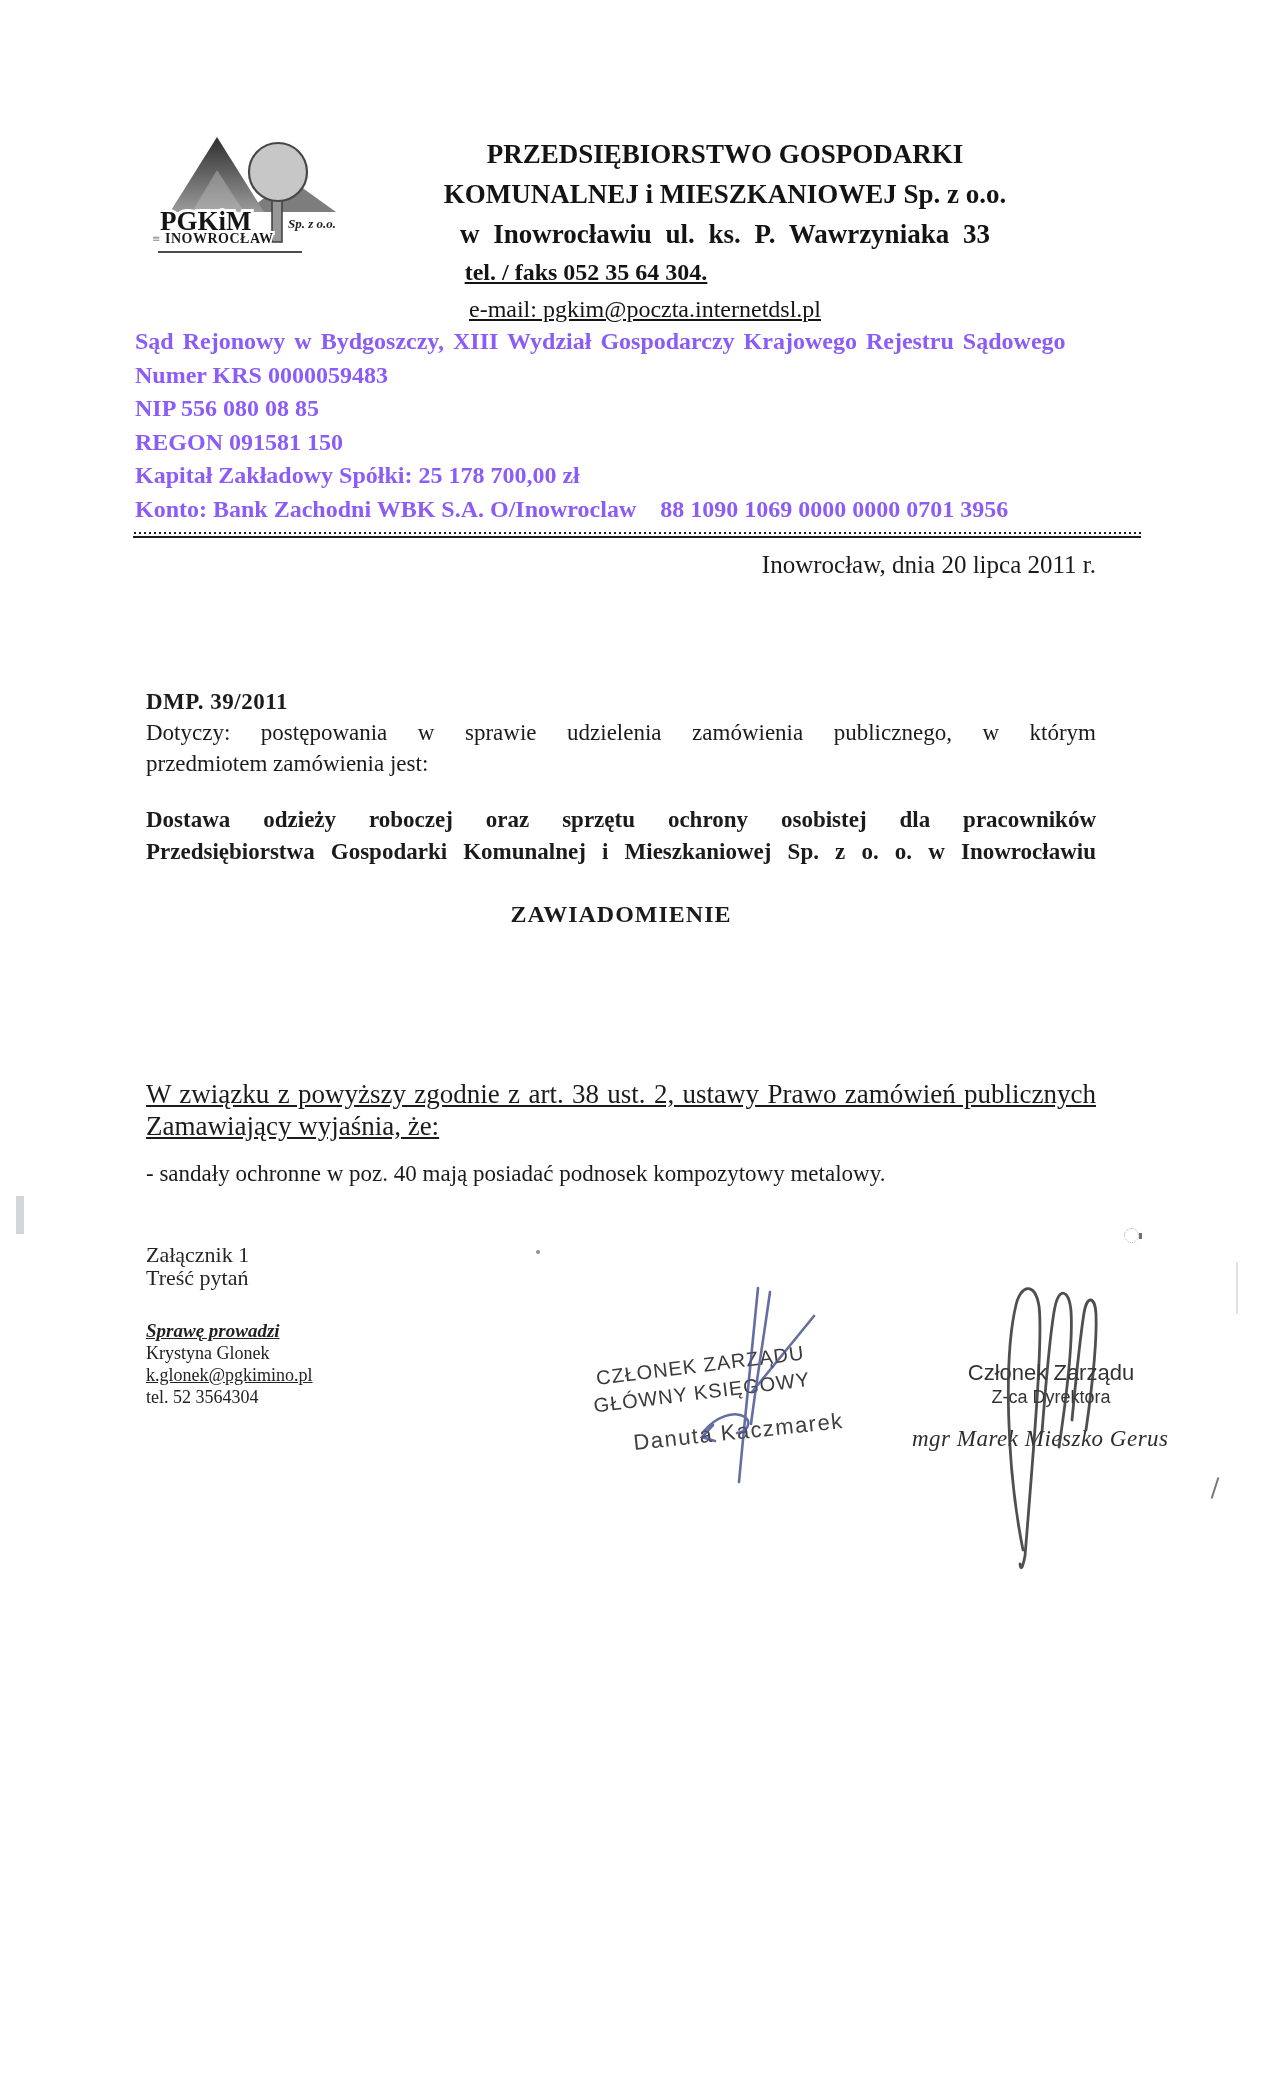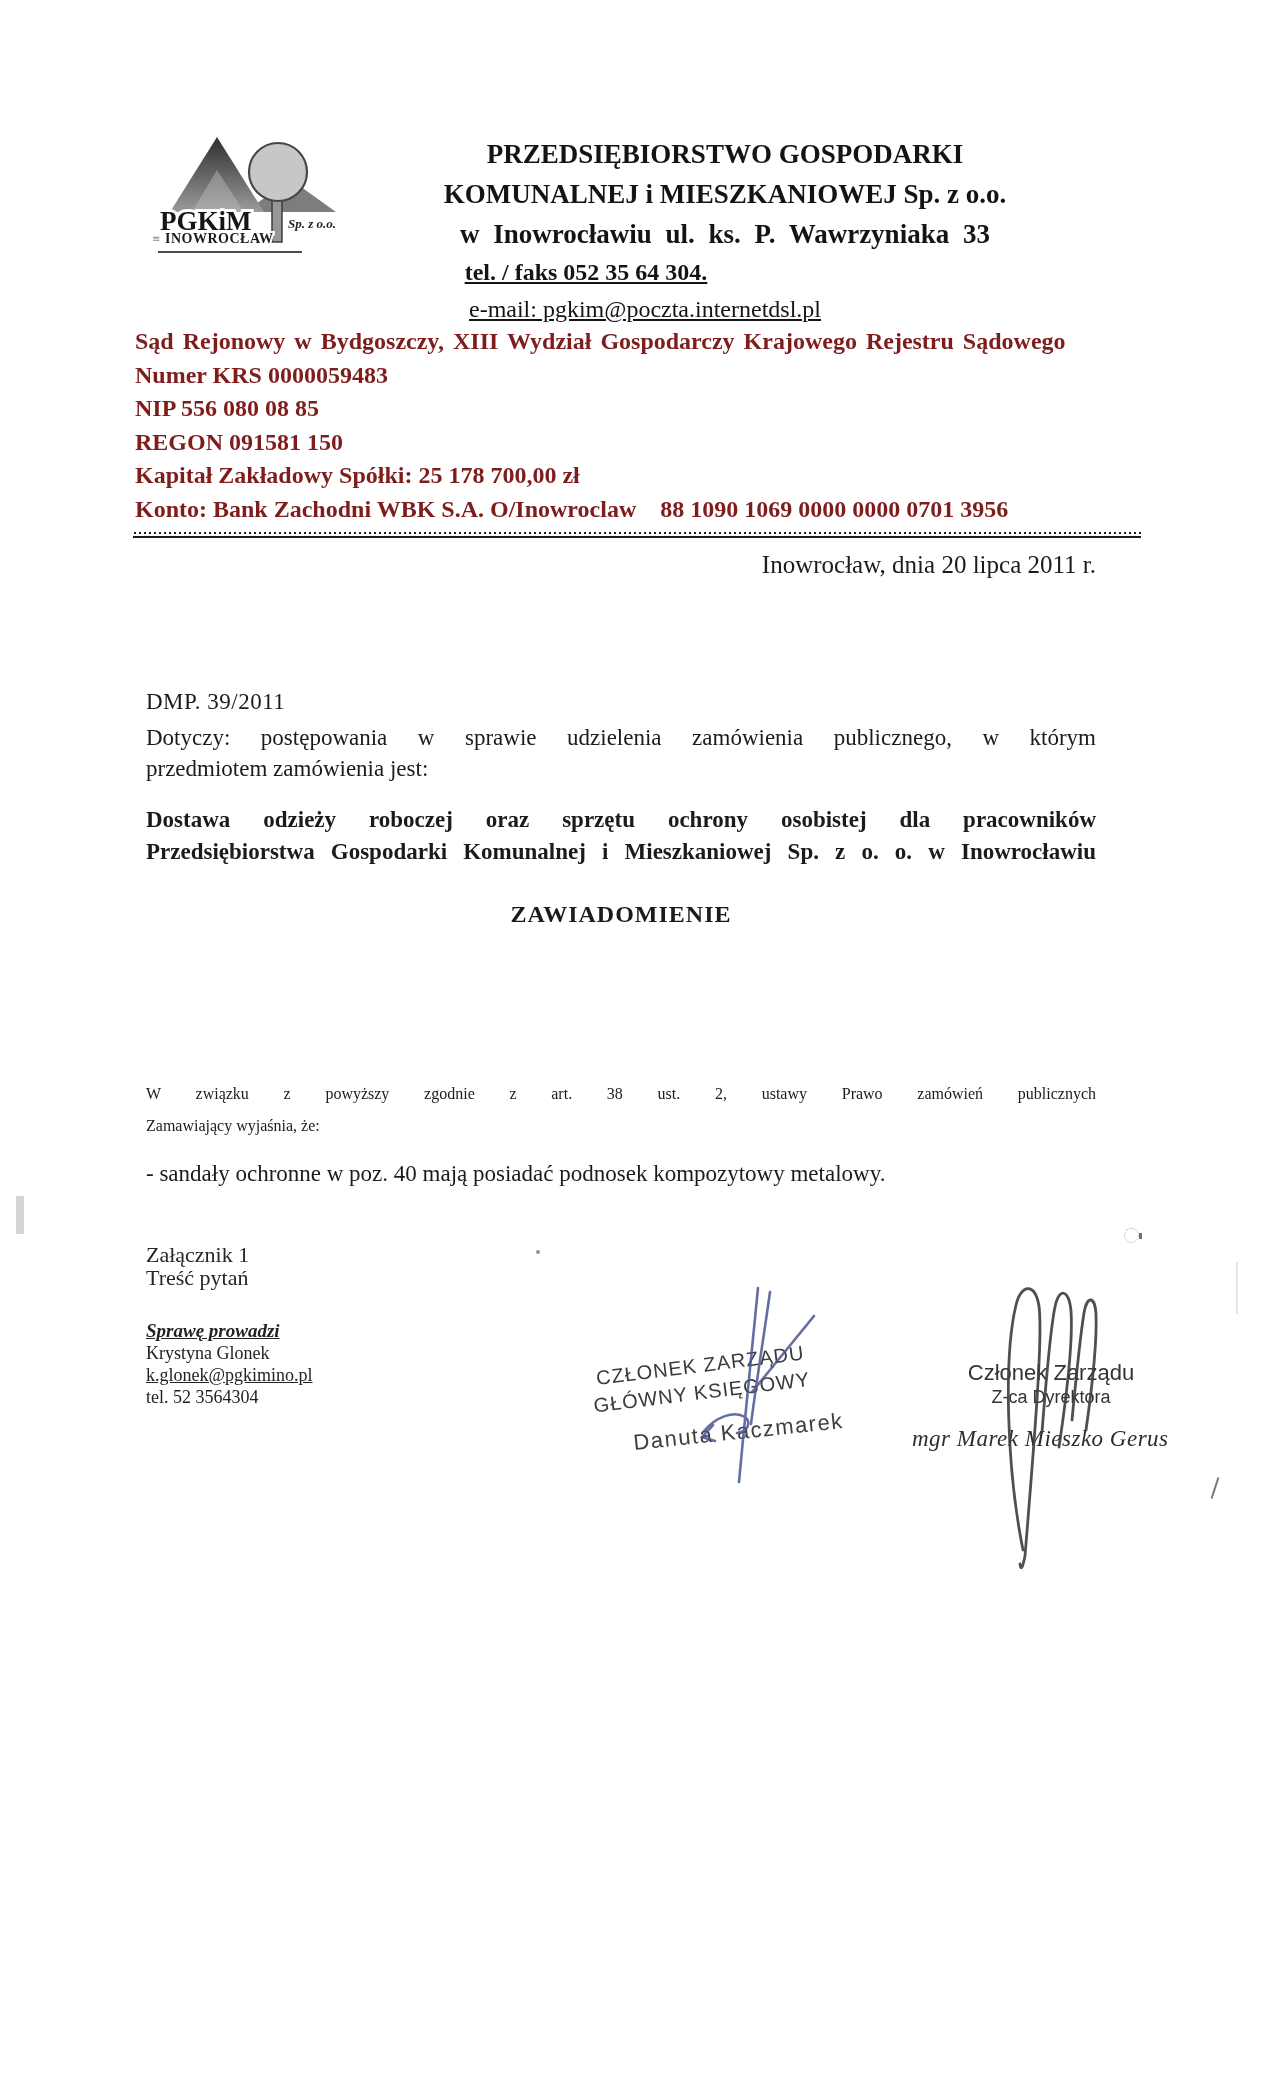--- a/index.html
+++ b/index.html
@@ -19,39 +19,39 @@
   .lg-mark    { font-family:"DejaVu Sans",sans-serif; font-size:10px; fill:#8a8a8a; }
 
   
   .letterhead { position:absolute; left:365px; top:134px; width:720px; text-align:center; font-weight:bold; color:#141414; }
   .lh-main  { font-size:27px; line-height:40px; }
   .lh-addr  { word-spacing:7px; }
   .lh-tel   { font-size:24px; line-height:37px; transform:translateX(-139px);text-decoration:underline; }
   .lh-email { font-size:24px; line-height:36px; font-weight:normal; text-decoration:underline; transform:translateX(-80px); }
 
   
-  .company-info { position:absolute; left:135px; top:325px; width:965px; font-weight:bold; font-size:24px; line-height:33.5px; color:#7f1d1d; }
+  .company-info { position:absolute; left:135px; top:325px; width:965px; font-weight:bold; font-size:24px; line-height:33.5px; color:#8b5cf6; }
   .ci-wide { word-spacing:3px; }
   .konto-num { margin-left:24px; }
 
   
   .separator { position:absolute; left:133px; top:531px; width:1008px; }
   .sep-dots  { height:4px; background-image:radial-gradient(circle at 2px 2px,#1c1c1c 1.15px,transparent 1.4px);
                background-size:5px 4px; background-repeat:repeat-x; }
   .sep-solid { margin-top:1px; border-top:2px solid #1c1c1c; }
   .dateline  { position:absolute; left:600px; top:551px; width:496px; text-align:right; font-size:25px; }
 
   
   .ref     { position:absolute; left:146px; top:686px; width:950px; font-size:23px; line-height:31px; }
-  .ref-number { font-weight:normal; letter-spacing:0.5px; margin-bottom:5px; }
+  .ref-number { font-weight:bold; letter-spacing:0.5px; }
   .jline   { text-align:justify; text-align-last:justify; }
   .subject { position:absolute; left:146px; top:804px; width:950px; font-weight:bold; font-size:23px; line-height:32px; }
   .doc-title { position:absolute; left:146px; top:901px; width:950px; text-align:center; font-weight:bold; font-size:24px; letter-spacing:1px; }
   .notice  { position:absolute; left:146px; top:959px; width:950px; font-size:23px; line-height:32px; }
-  .legal   { position:absolute; left:146px; top:1078px; width:950px; font-size:16px; line-height:32px; }
+  .legal   { position:absolute; left:146px; top:1078px; width:950px; font-size:27px; line-height:32px;text-decoration:underline; }
   .answer  { position:absolute; left:146px; top:1161px; width:950px; font-size:23px; }
 
   
   .attachment { position:absolute; left:146px; top:1243px; font-size:22px; line-height:23px; color:#262626; }
   .contact    { position:absolute; left:146px; top:1320px; font-size:18px; line-height:22px; color:#222; }
   .contact-heading { font-weight:bold; font-style:italic; text-decoration:underline; font-size:19px; }
   .contact-email   { text-decoration:underline; }
 
   
   .stamp-left { position:absolute; left:597px; top:1349px; width:260px; transform:rotate(-7deg);

